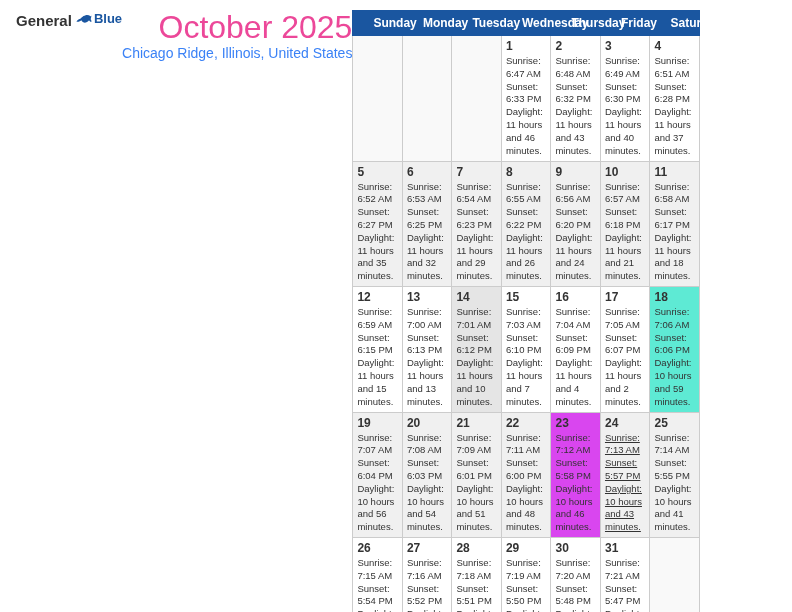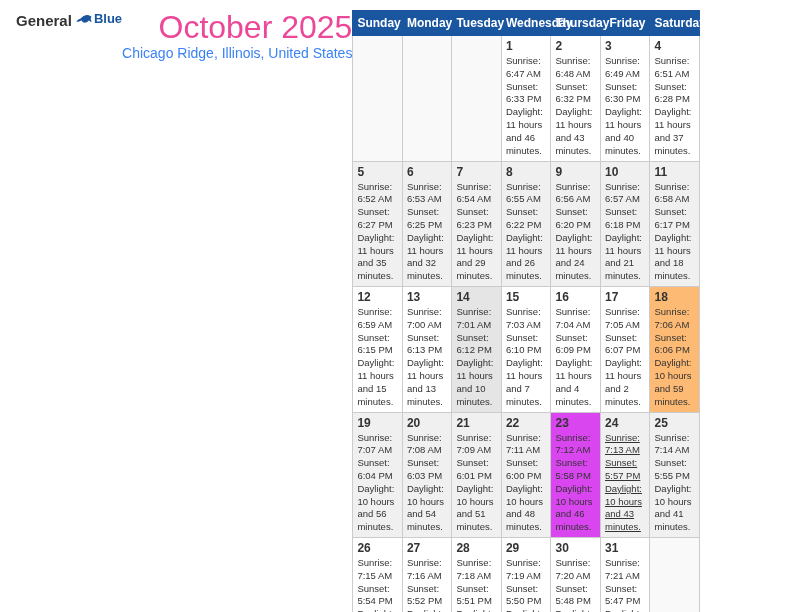--- a/index.html
+++ b/index.html
@@ -57,22 +57,22 @@
       border: 1px solid #ccc;
       border-collapse: collapse;
       width: 100%;
       table-layout: fixed;
     }
     .calendar th {
       background: #1a56a0;
       color: #fff;
       font-size: 12px;
       font-weight: bold;
-      padding: 5px 4px;
-      text-align: right;
+      padding: 5px 20px;
+      text-align: center;
       border: 1px solid #1a56a0;
     }
     .calendar td {
       border: 1px solid #ccc;
       vertical-align: top;
       padding: 3px 4px;
       font-size: 10px;
       color: #333;
       background: #fff;
     }
@@ -225,21 +225,21 @@
             <div class="day-info" style="white-space: pre-line;">Sunrise: 7:04 AM
 Sunset: 6:09 PM
 Daylight: 11 hours and 4 minutes.</div>
           </td>
           <td style="background: rgb(255, 255, 255);">
             <span class="day-num">17</span>
             <div class="day-info" style="white-space: pre-line;">Sunrise: 7:05 AM
 Sunset: 6:07 PM
 Daylight: 11 hours and 2 minutes.</div>
           </td>
-          <td style="background: #fdba74; margin-top: 28px;">
+          <td style="background: #5eead4; margin-top: 28px;">
             <span class="day-num">18</span>
             <div class="day-info" style="white-space: pre-line;">Sunrise: 7:06 AM
 Sunset: 6:06 PM
 Daylight: 10 hours and 59 minutes.</div>
           </td>
         </tr>
         <tr>
           <td style="background: rgb(240, 240, 240);">
             <span class="day-num">19</span>
             <div class="day-info" style="white-space: pre-line;">Sunrise: 7:07 AM

